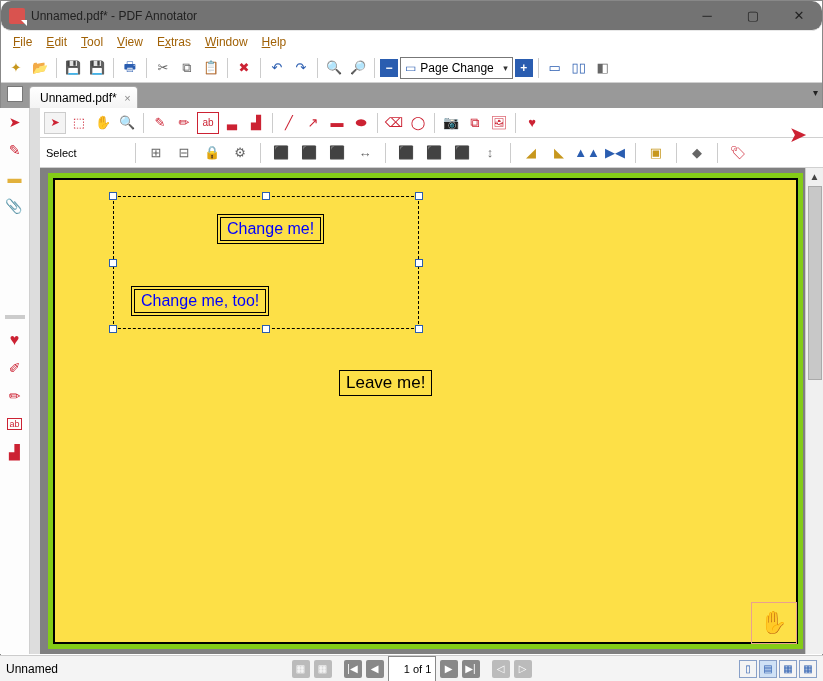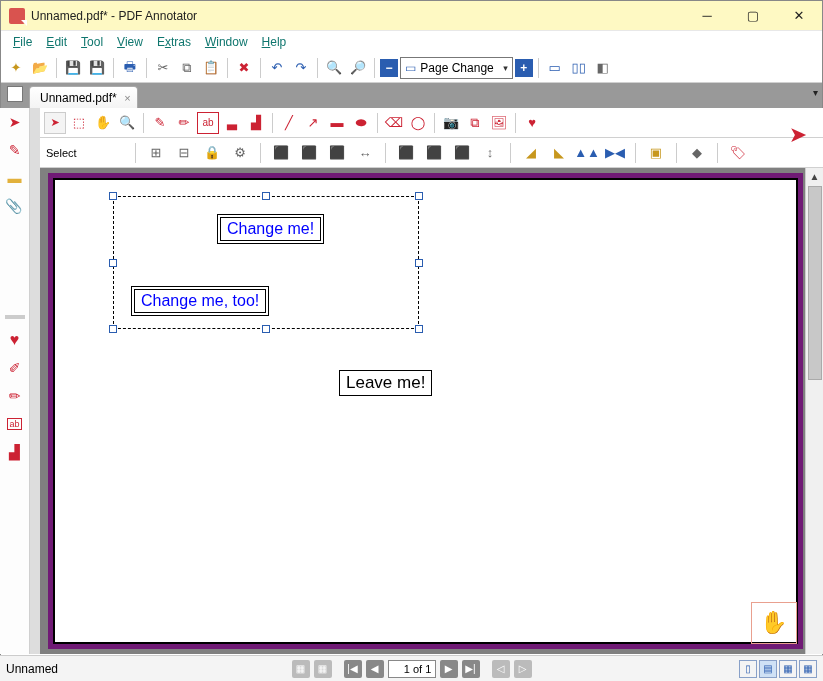--- a/index.html
+++ b/index.html
@@ -1,24 +1,24 @@
 <!DOCTYPE html>
 <html><head>
 <meta charset="utf-8">
 <style>
 * { box-sizing: border-box; margin: 0; padding: 0; font-family: "Segoe UI", Tahoma, sans-serif; }
 body { background: #fff; width: 823px; height: 681px; overflow: hidden; border: 1px solid #888; }
-.titlebar { height: 30px; background: #fef9c3; display: flex; align-items: center; padding-left: 8px; border-bottom: 1px solid #e8e8e8; }
+.titlebar { height: 30px; background: #737373; display: flex; align-items: center; padding-left: 8px; border-bottom: 1px solid #e8e8e8; border-radius: 10px; }
 .titlebar .appicon { width: 16px; height: 16px; background: #d9534f; margin-right: 6px; border-radius: 2px; position: relative; }
 .titlebar .appicon::after { content:""; position:absolute; right:-2px; bottom:-2px; width:0;height:0;border-left:6px solid transparent;border-top:6px solid #fff;}
 .titlebar .title { font-size: 12px; color: #222; flex: 1; }
 .titlebar .winbtns { display: flex; }
 .titlebar .winbtn { width: 46px; height: 30px; display:flex;align-items:center;justify-content:center; font-size: 13px; color:#222; }
 
-.menubar { height: 22px; display: flex; align-items: center; padding: 0 6px; gap: 2px; font-size: 12px; color:#0f766e; }
+.menubar { height: 22px; display: flex; align-items: center; padding: 0 6px; gap: 2px; font-size: 12px; color:#a16207; }
 .menuitem { padding: 2px 6px; }
 .menuitem u { text-decoration: underline; }
 
 .toolbar { height: 30px; background:#fff; display:flex; align-items:center; padding: 0 4px; gap: 2px; border-bottom:1px solid #d0d0d0;}
 .tbtn { width: 22px; height: 22px; display:flex;align-items:center;justify-content:center; font-size:13px; color:#666; border:1px solid transparent; }
 .tbtn.red { color:#c23; }
 .tbtn.blue { color:#2a5db0; }
 .tbtn.gold { color:#c7971d; }
 .tsep { width:1px; height:20px; background:#ccc; margin: 0 3px; }
 .zoomsel { height:22px; border:1px solid #777; display:flex;align-items:center; padding:0 18px 0 4px; font-size:12px; position:relative; background:#fff;}
@@ -45,40 +45,40 @@
 
 .rightpane { flex:1; display:flex; flex-direction:column; position:relative; }
 
 .anntoolbar { height:30px; background:#fff; border-bottom:1px solid #d0d0d0; display:flex; align-items:center; padding:0 4px; gap:2px;}
 .anntoolbar .sel { font-size:11px; padding: 0 4px;}
 
 .proptoolbar { height:30px; background:#fff; border-bottom:1px solid #d0d0d0; display:flex; align-items:center; padding:0 6px; gap:6px;}
 .proptoolbar .label { font-size:11px; width:80px;}
 
 .canvaswrap { flex:1; background:#808080; position:relative; overflow:hidden;}
-.canvas { position:absolute; left:8px; right:20px; top:5px; bottom:5px; background:#ffffff; border:5px solid #701a75; box-shadow: 0 0 0 2px #000 inset; padding:8px;}
+.canvas { position:absolute; left:8px; right:20px; top:5px; bottom:5px; background:#fde047; border:5px solid #84cc16; box-shadow: 0 0 0 2px #000 inset; padding:8px;}
 .scrollbar { position:absolute; right:0; top:0; bottom:0; width:18px; background:#f0f0f0; border-left:1px solid #ccc;}
 .scrollbar .thumb { width:14px; margin:2px auto; height:40%; background:#c8c8c8; border:1px solid #aaa;}
 .scrollbar .arrow { width:16px;height:16px;display:flex;align-items:center;justify-content:center;font-size:10px;color:#444; margin:0 auto;}
 
 .selbox { position:absolute; border:1px dashed #000; }
 .handle { position:absolute; width:8px;height:8px; background:#fff; border:1px solid #2a5db0;}
 .textel { position:absolute; border:4px double #000; padding:2px 6px; font-size:16px; font-family: Arial, sans-serif; white-space:nowrap;}
 .textel.blue { color:#00f; }
 .textel.plain { border:1px solid #000; font-size:17px;}
 
 .panbtn { position:absolute; right:26px; bottom:10px; width:46px;height:42px; border:1px solid #e9a08f; display:flex;align-items:center;justify-content:center; font-size:22px;}
 
 .bigcursor { position:absolute; right:10px; top:2px; width:30px;height:50px; display:flex;align-items:center;justify-content:center; font-size:22px; color:#c23;}
 
 .statusbar { position:absolute; bottom:0; left:0; right:0; height:26px; background:#f4f4f4; border-top:1px solid #ccc; display:flex; align-items:center; font-size:12px; padding:0 6px;}
 .statusbar .mid { position:absolute; left:50%; transform:translateX(-50%); display:flex; align-items:center; gap:4px;}
 .statusbar .navbtn { width:18px;height:18px; background:#888; color:#fff; display:flex;align-items:center;justify-content:center; font-size:10px; border-radius:2px;}
 .statusbar .navbtn.lt { background:#bbb;}
-.statusbar .pageinp { width:48px; height:18px; border:1px solid #888; text-align:center; font-size:11px;padding-left:12px;}
+.statusbar .pageinp { width:48px; height:26px; border:1px solid #888; text-align:center; font-size:11px;padding-left:12px;}
 .statusbar .viewbtns { position:absolute; right:6px; display:flex; gap:2px;}
 .statusbar .vbtn { width:18px;height:18px; border:1px solid #88a0c8; display:flex;align-items:center;justify-content:center; font-size:10px; color:#2a5db0;}
 .statusbar .vbtn.active { background:#cfe1f5;}
 </style>
 </head>
 <body>
 
 <div class="titlebar">
   <div class="appicon"></div>
   <div class="title">Unnamed.pdf* - PDF Annotator</div>

